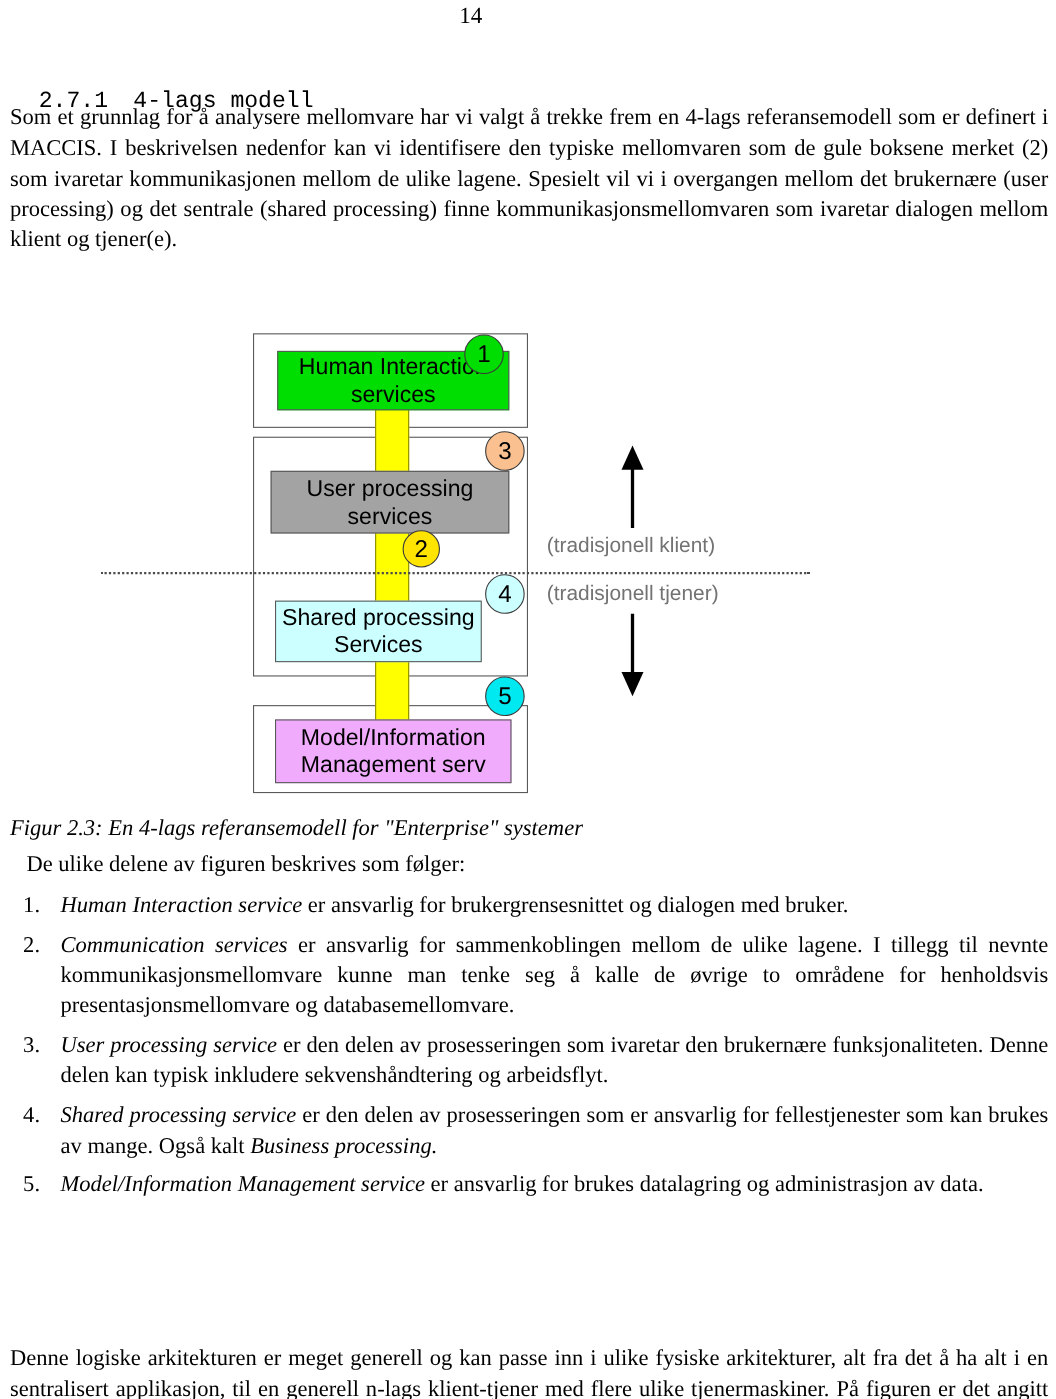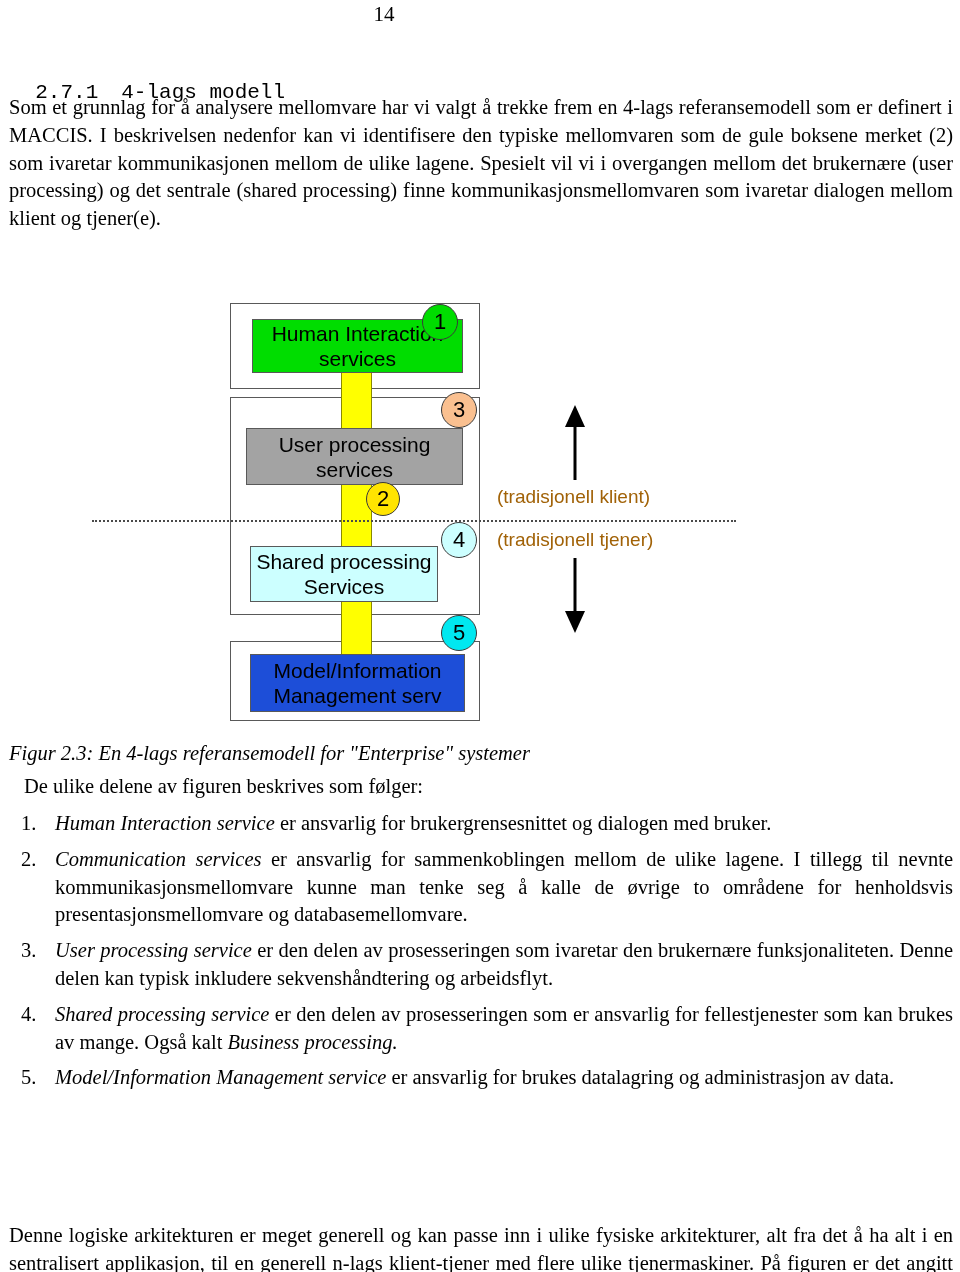--- a/index.html
+++ b/index.html
@@ -18,20 +18,21 @@
 
   
   .page-number {
     position: absolute;
     top: 2px;
     left: 0;
     width: 768px;
     text-align: center;
     font-size: 21px;
     font-family: "Liberation Serif", serif;
+    padding-left: 44px;
   }
 
   
   .section-heading {
     position: absolute;
     top: 58px;
     left: 10px;
     font-family: Liberation Mono, monospace;
     font-size: 21px;
     letter-spacing: 0px;
@@ -102,21 +103,21 @@
   }
   .divider-dotted {
     position: absolute;
     border-top: 2px dotted #4a4a4a;
     z-index: 4;
   }
   .side-label {
     position: absolute;
     font-family: "Liberation Sans", "DejaVu Sans", sans-serif;
     font-size: 19px;
-    color: #a16207;
+    color: #737373;
     white-space: nowrap;
   }
   .arrow { position: absolute; z-index: 3; }
 
   
   .caption {
     position: absolute;
     top: 742px;
     left: 9px;
     font-size: 20.5px;
@@ -188,21 +189,21 @@
 
   <div class="layer-box" style="left:252px; top:23px; width:211px; height:54px; background:#00DD00; z-index:5;">Human Interaction
 services</div>
 
   <div class="layer-box" style="left:246px; top:132px; width:217px; height:57px; background:#a3a3a3; z-index:5;">User  processing
 services</div>
 
   <div class="layer-box" style="left:250px; top:250px; width:188px; height:56px; background:#CCFFFF; z-index:5;">Shared processing
 Services</div>
 
-  <div class="layer-box" style="left:250px; top:358px; width:215px; height:58px; background:#1d4ed8; z-index:5;">Model/Information
+  <div class="layer-box" style="left:250px; top:358px; width:215px; height:58px; background:#f0abfc; z-index:5;">Model/Information
 Management serv</div>
 
   <div class="badge" style="left:422px; top:8px; width:36px; height:36px; background:#00DD00;">1</div>
 
   <div class="badge" style="left:441px; top:96px; width:36px; height:36px; background:#FAC090;">3</div>
 
   <div class="badge" style="left:366px; top:186px; width:34px; height:34px; background:#FFE400;">2</div>
 
   <div class="badge" style="left:441px; top:226px; width:36px; height:36px; background:#CCFFFF;">4</div>
 

